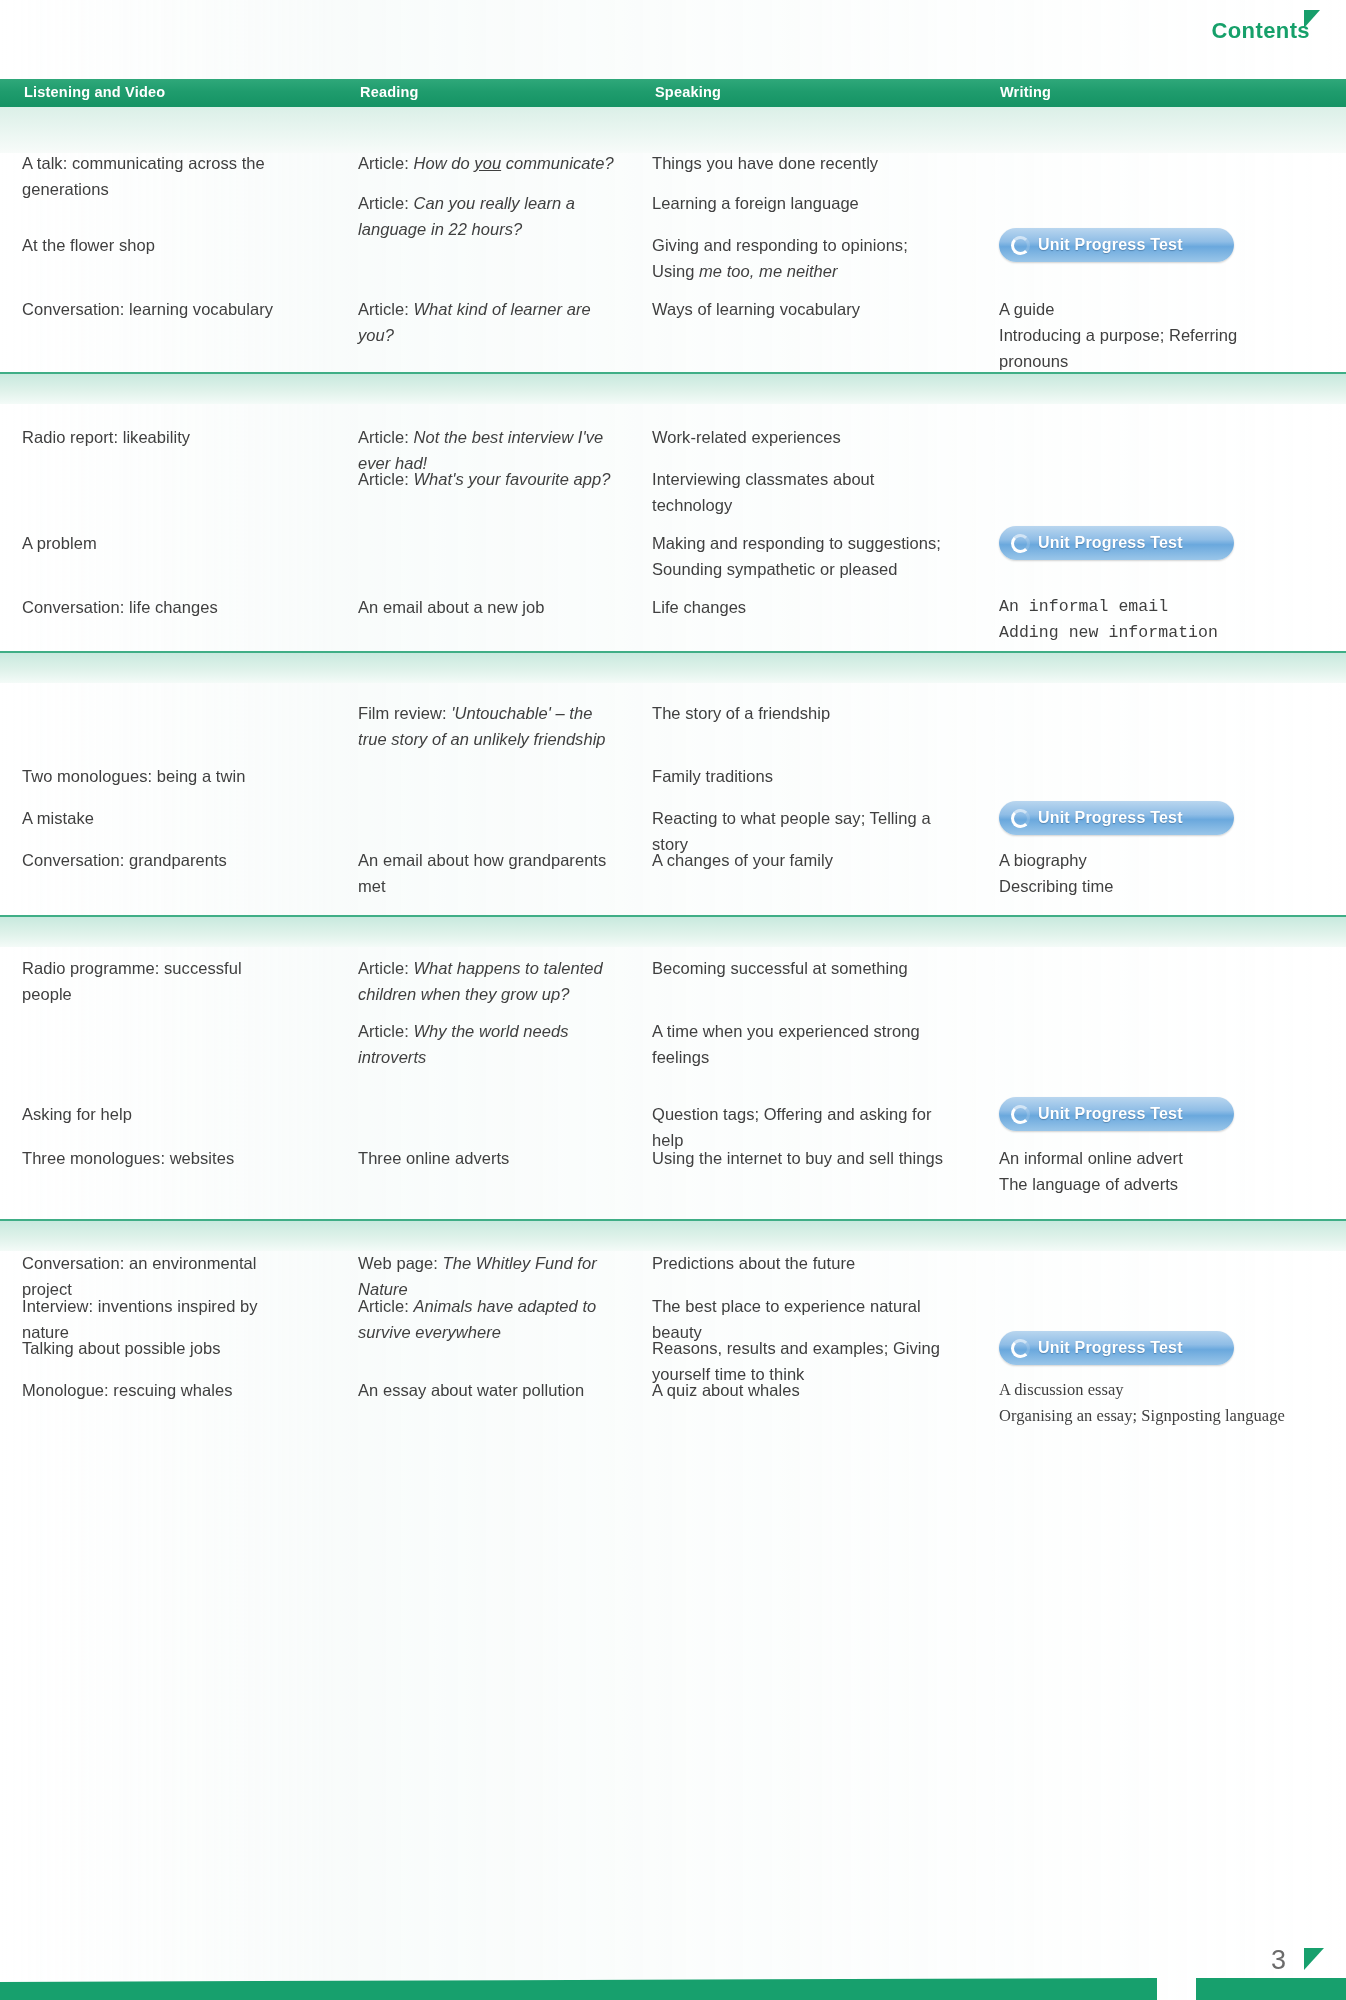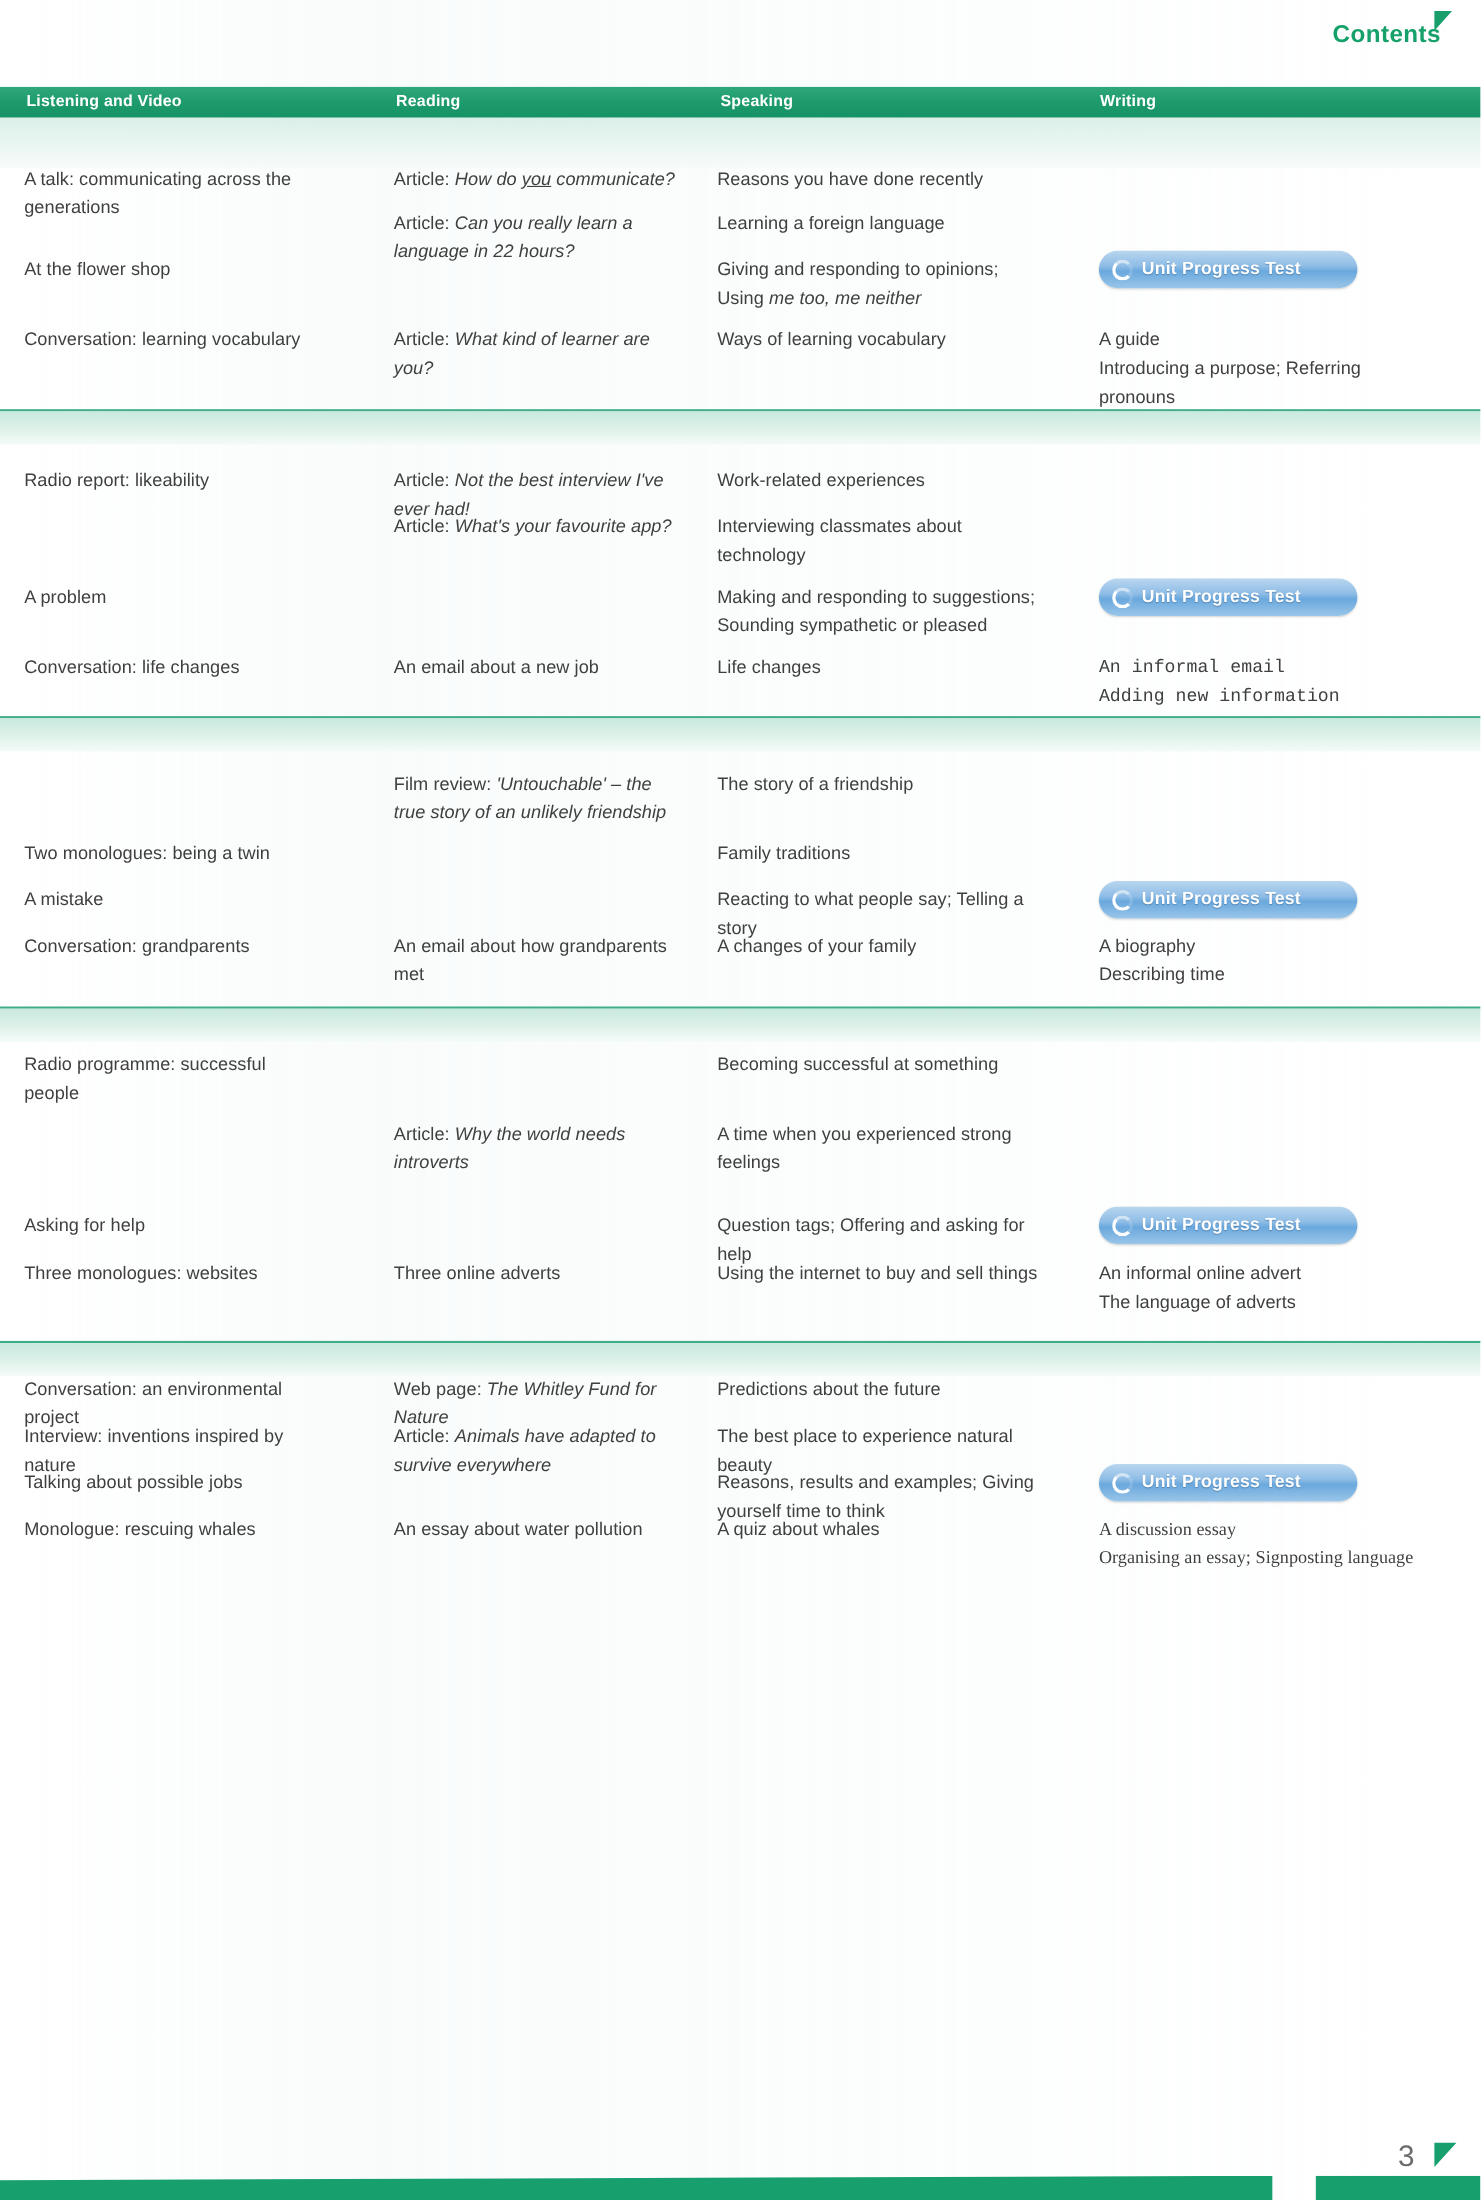--- a/index.html
+++ b/index.html
@@ -209,21 +209,21 @@
   <div class="ch c3">Speaking</div>
   <div class="ch c4">Writing</div>
 </div>
 
 <div class="ghost-band" style="top:107px;"></div>
 
 <div id="sections-root">
     <div class="section" style="top: 107px; height: 265px;">
       <div class="cell c1" style="top: 43px;">A talk: communicating across the generations</div>
       <div class="cell c2" style="top: 43px;">Article: <i>How do <u>you</u> communicate?</i></div>
-      <div class="cell c3" style="top: 43px;">Reasons you have done recently</div>
+      <div class="cell c3" style="top: 43px;">Things you have done recently</div>
       <div class="cell c2" style="top: 83px;">Article: <i>Can you really learn a language in 22 hours?</i></div>
       <div class="cell c3" style="top: 83px;">Learning a foreign language</div>
       <div class="cell c1" style="top: 125px;">At the flower shop</div>
       <div class="cell c3" style="top: 125px;">Giving and responding to opinions; Using <i>me too, me neither</i></div>
       <div class="upt" style="left: 999px; top: 121px;">
         <span class="ring"></span>
         <span class="lbl">Unit Progress Test</span>
       </div>
       <div class="cell c1" style="top: 189px;">Conversation: learning vocabulary</div>
       <div class="cell c2" style="top: 189px;">Article: <i>What kind of learner are you?</i></div>
@@ -270,20 +270,21 @@
       <div class="cell c2" style="top: 162px;">An email about how grandparents met</div>
       <div class="cell c3" style="top: 162px;">A changes of your family</div>
       <div class="cell c4" style="top: 162px;">A biography<br>Describing time</div>
     </div>
     <div class="divider" style="top: 915px;">
       <div class="line"></div>
       <div class="wash"></div>
     </div>
     <div class="section" style="top: 949px; height: 270px;">
       <div class="cell c1" style="top: 6px;">Radio programme: successful people</div>
+      <div class="cell c2" style="top: 6px;">Article: <i>What happens to talented children when they grow up?</i></div>
       <div class="cell c3" style="top: 6px;">Becoming successful at something</div>
       <div class="cell c2" style="top: 69px;">Article: <i>Why the world needs introverts</i></div>
       <div class="cell c3" style="top: 69px;">A time when you experienced strong feelings</div>
       <div class="cell c1" style="top: 152px;">Asking for help</div>
       <div class="cell c3" style="top: 152px;">Question tags; Offering and asking for help</div>
       <div class="upt" style="left: 999px; top: 148px;">
         <span class="ring"></span>
         <span class="lbl">Unit Progress Test</span>
       </div>
       <div class="cell c1" style="top: 196px;">Three monologues: websites</div>

